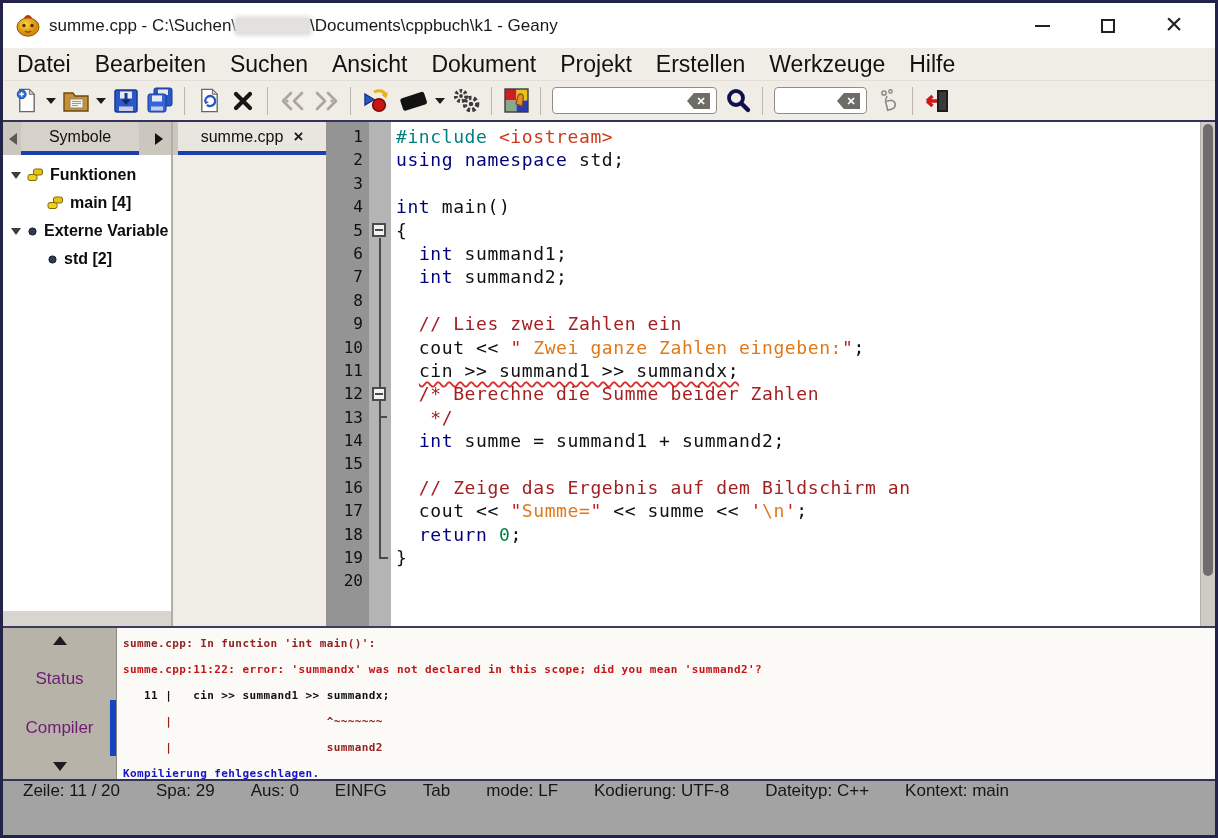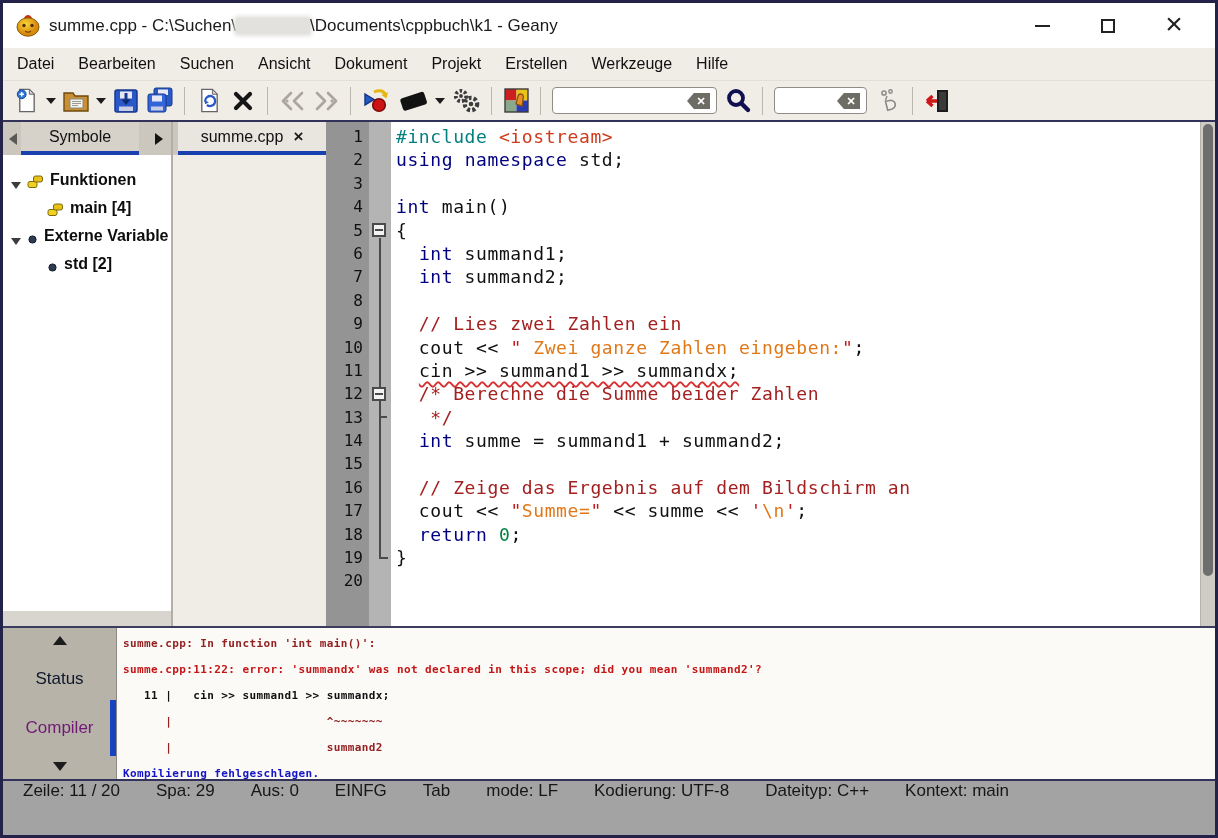--- a/index.html
+++ b/index.html
@@ -15,21 +15,21 @@
   .titlebar .logo { margin:0 8px 0 4px; display:flex; }
   .title-text { font-size:17px; color:#1a1a1a; white-space:pre; }
   .redacted { display:inline-block; width:74px; height:16px; background:#e3e1de; border-radius:2px; vertical-align:middle; box-shadow:0 0 4px 2px #e3e1de; }
   .win-controls { margin-left:auto; display:flex; }
   .win-btn { width:66px; height:40px; display:flex; align-items:center; justify-content:center; }
   .glyph-min { width:15px; border-bottom:2px solid #222; }
   .glyph-max { width:14px; height:14px; border:2px solid #222; }
   .glyph-close { font-size:30px; font-weight:300; color:#222; line-height:1; margin-top:-4px; }
   
   .menubar { height:33px; background:#f0ede6; display:flex; align-items:center; padding-left:2px; flex:0 0 auto; border-bottom:1px solid #e2dfd8;}
-  .menu-item { padding:5px 12px; font-size:16px; color:#111; }
+  .menu-item { padding:5px 12px; font-size:23px; color:#111; }
   
   .toolbar { height:41px; background:#f0ede6; border-bottom:2px solid #32325a; display:flex; align-items:center; padding:0 6px; flex:0 0 auto; }
   .tb-btn { height:34px; min-width:34px; display:flex; align-items:center; justify-content:center; padding:0 3px; }
   .tb-dd { width:16px; height:34px; display:flex; align-items:center; justify-content:center; }
   .dd-tri { width:0; height:0; border-left:5px solid transparent; border-right:5px solid transparent; border-top:6px solid #1c1c1c; }
   .tb-sep { width:1px; height:28px; background:#bab6ad; margin:0 7px; }
   .tb-entry { position:relative; height:27px; background:#fff; border:1px solid #8f8d86; border-radius:4px; margin:0 4px; display:flex; align-items:center; }
   .tb-entry input { border:none; outline:none; background:transparent; width:100%; height:100%; padding:0 28px 0 8px; font-size:15px; font-family:"Liberation Sans",sans-serif; }
   .entry-search { width:165px; }
   .entry-goto { width:93px; }
@@ -39,21 +39,21 @@
   
   .main { display:flex; flex:0 0 auto; height:504px; }
   .sidebar-col { width:170px; display:flex; flex-direction:column; border-right:2px solid #b3afa6; background:#fff; }
   .side-header { height:33px; background:#cbc7be; display:flex; align-items:center; position:relative; flex:0 0 auto; }
   .tri { width:0; height:0; }
   .tri-left  { border-top:6px solid transparent; border-bottom:6px solid transparent; border-right:8px solid #5a5852; margin-left:6px;}
   .tri-right { border-top:6px solid transparent; border-bottom:6px solid transparent; border-left:8px solid #14140f; margin-right:8px; margin-left:auto;}
   .side-tab { position:absolute; left:18px; top:0; width:118px; height:33px; display:flex; align-items:center; justify-content:center;
     font-size:16px; color:#111; border-bottom:4px solid #1a3fae; background:#d6d2c9; }
   .side-tree { flex:1 1 auto; background:#fff; padding-top:6px; overflow:hidden; }
-  .tree-row { height:28px; display:flex; align-items:flex-end; font-size:16px; font-weight:bold; color:#0d0d0d; }
+  .tree-row { height:28px; display:flex; align-items:center; font-size:16px; font-weight:bold; color:#0d0d0d; }
   .tree-row .expander { width:0; height:0; border-left:5px solid transparent; border-right:5px solid transparent; border-top:7px solid #3c3c3c; margin:0 6px 0 8px; }
   .tree-row.lvl1 { padding-left:44px; }
   .tree-row .ticon { margin-right:6px; display:flex; }
   .side-filler { height:15px; background:#d8d5ce; flex:0 0 auto; }
   
   .editor-col { flex:1; display:flex; flex-direction:row; min-width:0; }
   .tabrow { height:33px; background:#cbc7be; display:flex; align-items:flex-end; padding-left:5px; flex:0 0 auto; }
   .ed-tab { height:33px; min-width:148px; background:#e9e6e0; border-bottom:4px solid #1a3fae; display:flex; align-items:center; justify-content:center; gap:10px; padding:0 12px; font-size:16px; color:#111; }
   .ed-tab .tab-close { font-weight:900; font-size:17px; color:#1a1a1a; line-height:1; }
   .editor { flex:1 1 auto; display:flex; min-height:0; background:#fff; position:relative; }
@@ -81,21 +81,21 @@
   .tk-d  { color:#101010; }
   .tk-err{ color:#101010; text-decoration:underline wavy #d83030 1.5px; text-underline-offset:4px; }
   .vscroll { width:15px; background:#cfccc5; border-left:1px solid #b5b2aa; flex:0 0 auto; position:relative; }
   .vthumb { position:absolute; left:2px; right:2px; top:2px; height:452px; background:#6e6e6e; border-radius:6px; }
   .hscroll { height:15px; background:#d8d5ce; position:relative; flex:0 0 auto; }
   .hthumb { position:absolute; top:2px; left:0; width:494px; height:11px; background:#6e6e6e; border-radius:6px; }
   
   .bottom { height:153px; border-top:2px solid #3c3c5e; display:flex; flex:0 0 auto; }
   .msg-tabs { width:113px; background:#b7b3a9; display:flex; flex-direction:column; align-items:center; justify-content:space-between; padding:8px 0; flex:0 0 auto; }
   .msg-tab { font-size:17px; position:relative; width:100%; text-align:center; padding:6px 0; }
-  .msg-tab.inactive { color:#0f172a; }
+  .msg-tab.inactive { color:#701a75; }
   .msg-tab.active { color:#701a75; }
   .msg-tab.active .accent { position:absolute; right:0; top:-12px; bottom:-12px; width:6px; background:#1843c0; }
   .arr-up { width:0;height:0;border-left:7px solid transparent;border-right:7px solid transparent;border-bottom:9px solid #1c1c1c; }
   .arr-dn { width:0;height:0;border-left:7px solid transparent;border-right:7px solid transparent;border-top:9px solid #1c1c1c; }
   .msg-out { flex:1; background:#fbfaf7; border-left:1px solid #8a8a84; padding:3px 0 0 6px; overflow:hidden; }
   .out-line { height:26px; line-height:26px; white-space:pre; font-family:"DejaVu Sans Mono",monospace; font-size:11px; letter-spacing:0.4px; font-weight:bold; }
   .oc-err1 { color:#932222; } .oc-err2 { color:#c41616; } .oc-ctx { color:#101010; } .oc-mark { color:#932222; } .oc-ok { color:#1414c8; }
   
   .statusbar { flex:1; background:#a3a3a3; border-top:2px solid #32325a; display:flex; align-items:flex-start; padding-left:20px; }
   .sb-item { font-size:17px; color:#161616; margin-right:36px; white-space:pre; }

